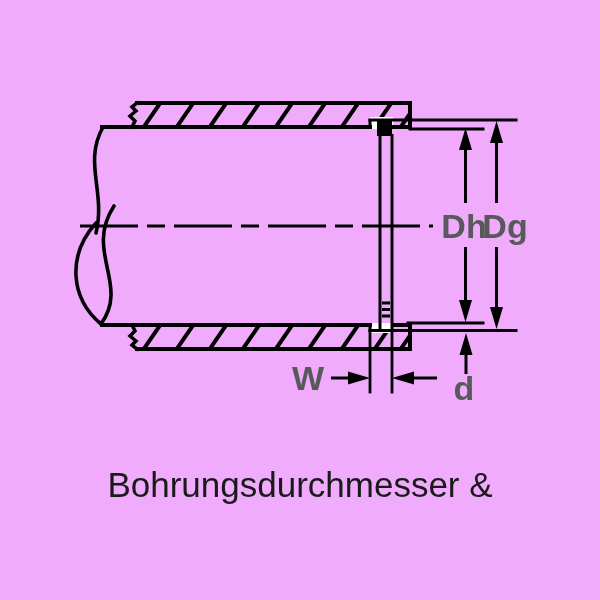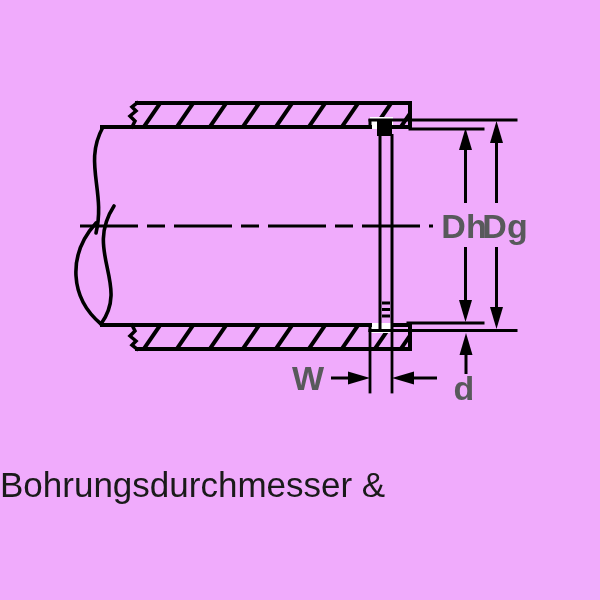--- a/index.html
+++ b/index.html
@@ -1,20 +1,20 @@
 <!DOCTYPE html>
 <html><head>
 <meta charset="utf-8">
 <style>
   html,body{margin:0;padding:0;}
   body{width:600px;height:600px;background:#ffffff;overflow:hidden;
        font-family:"Liberation Sans", sans-serif;}
   .stage{position:relative;width:600px;height:600px;background:#f0abfc;}
   svg{position:absolute;left:0;top:0;}
-  .caption{position:absolute;left:0;top:466px;width:600px;
+  .caption{position:absolute;left:0;top:466px;width:600px;text-align:center;
            color:#1a1a1a;font-size:35px;line-height:37px;font-weight:400;
            letter-spacing:0px;}
   .dimlabel{font-weight:bold;font-size:34px;font-family:"Liberation Sans",sans-serif;}
 </style>
 </head>
 <body>
 
 <div class="stage">
 
 <svg width="600" height="600" viewBox="0 0 600 600">

